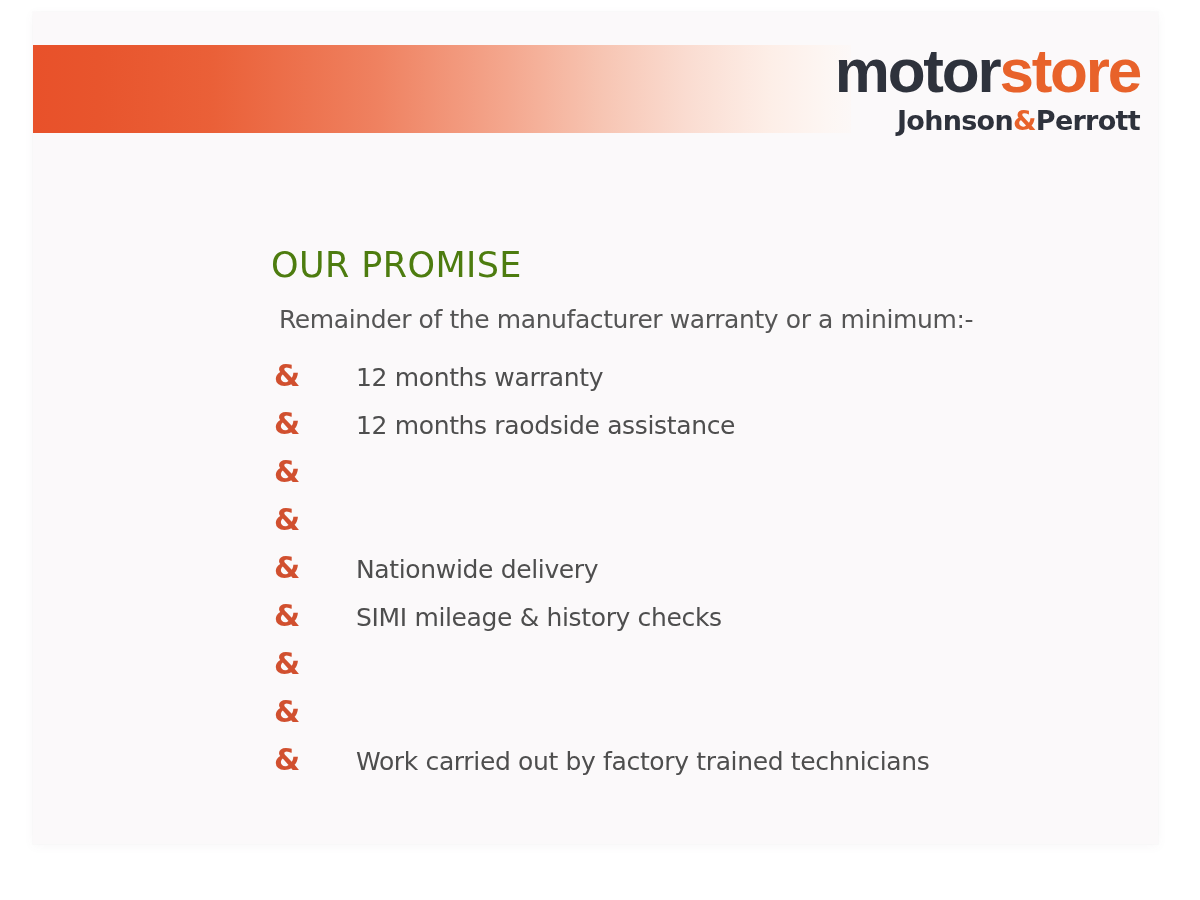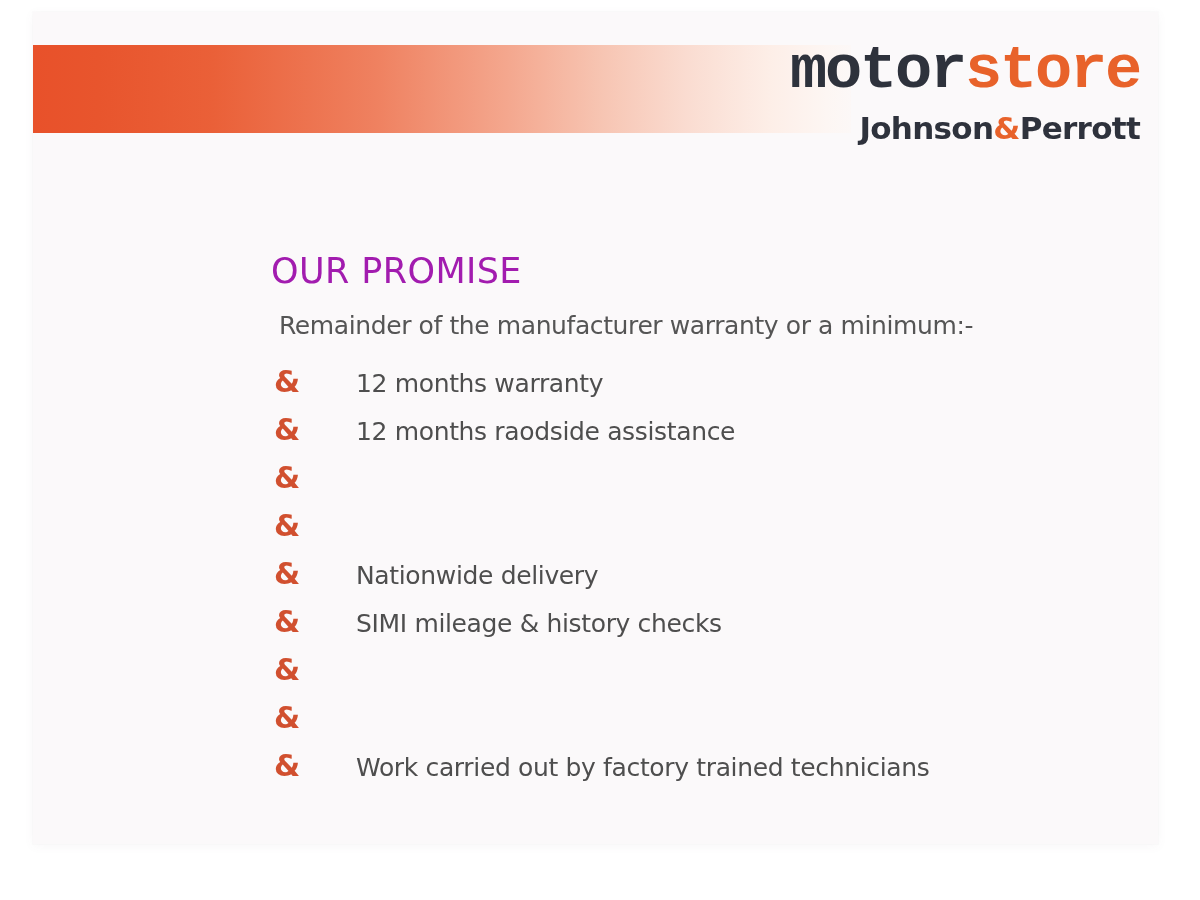--- a/index.html
+++ b/index.html
@@ -57,33 +57,33 @@
 
   
   .logo-wrap {
     position: absolute;
     right: 18px;
     top: 28px;
     text-align: right;
     line-height: 1;
   }
   .logo-main {
-    font-family: Liberation Mono, monospace;
+    font-family: Liberation Sans, sans-serif;
     font-size: 62px;
     font-weight: 700;
     letter-spacing: -2.2px;
     line-height: 1;
     white-space: nowrap;
   }
   .logo-motor { color: #2e323c; }
   .logo-store { color: #e8622a; }
   .logo-sub {
-    margin-top: 11px;
-    font-family: "DejaVu Sans", sans-serif;
-    font-size: 31px;
+    margin-top: 5px;
+    font-family: "DejaVu Sans", sans-serif;
+    font-size: 27px;
     font-weight: 700;
     letter-spacing: -0.7px;
     color: #2e323c;
     line-height: 1;
     white-space: nowrap;
   }
   .logo-amp { color: #e8622a; }
 
   
   .content {
@@ -91,22 +91,22 @@
     left: 238px;
     top: 228px;
     width: 900px;
   }
 
   .promise-title {
     font-family: "DejaVu Sans", sans-serif;
     font-size: 35px;
     font-weight: 400;
     letter-spacing: 0.4px;
-    color: #a21caf;
-    margin: 12px 0 20px 0;
+    color: #4d7c0f;
+    margin: 6px 0 20px 0;
     line-height: 1.1;
   }
 
   .promise-subtitle {
     font-family: "DejaVu Sans", sans-serif;
     font-size: 25px;
     font-weight: 400;
     letter-spacing: -0.4px;
     color: #555555;
     margin: 0 0 26px 8px;

